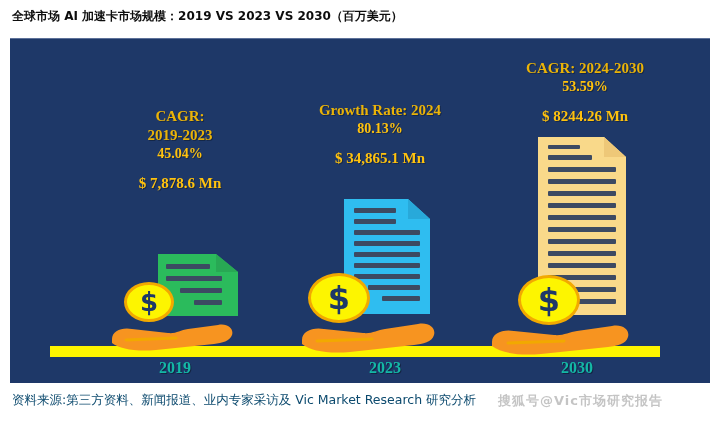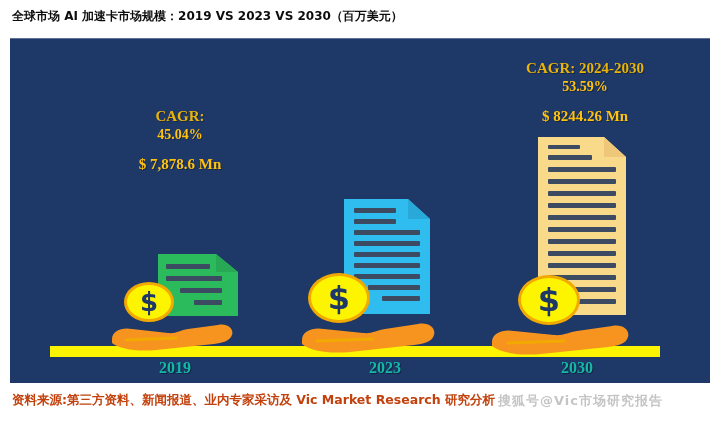--- a/index.html
+++ b/index.html
@@ -140,22 +140,22 @@
     z-index: 2;
   }
 
   
   #footer {
     position: absolute;
     left: 12px;
     top: 392px;
     font-family: "DejaVu Sans", "Liberation Sans", sans-serif;
     font-size: 12.5px;
-    font-weight: bold;
-    color: #c2410c;
+    font-weight: normal;
+    color: #0c4a6e;
     white-space: nowrap;
   }
   #watermark {
     position: absolute;
     left: 498px;
     top: 392px;
     font-family: "DejaVu Sans", "Liberation Sans", sans-serif;
     font-size: 13px;
     font-weight: bold;
     color: rgba(60,60,60,0.30);
@@ -171,24 +171,30 @@
 <div id="chart-panel">
 
   <div id="baseline"></div>
 
   <div class="year-label" id="year-2019">2019</div>
   <div class="year-label" id="year-2023">2023</div>
   <div class="year-label" id="year-2030">2030</div>
 
   <div class="annot" id="annot-1">
     <div class="lbl">CAGR:</div>
+    <div class="lbl">2019-2023</div>
     <div class="pct">45.04%</div>
     <div class="val">$ 7,878.6 Mn</div>
   </div>
 
+  <div class="annot" id="annot-2">
+    <div class="lbl">Growth Rate: 2024</div>
+    <div class="pct">80.13%</div>
+    <div class="val">$ 34,865.1 Mn</div>
+  </div>
 
   <div class="annot" id="annot-3">
     <div class="lbl">CAGR: 2024-2030</div>
     <div class="pct">53.59%</div>
     <div class="val">$ 8244.26 Mn</div>
   </div>
 
   <div class="group" id="group-2019" style="left:100px; top:215px; width:140px; height:95px;">
 
     <div class="doc" style="left:48px; top:0px; width:80px; height:62px;">

